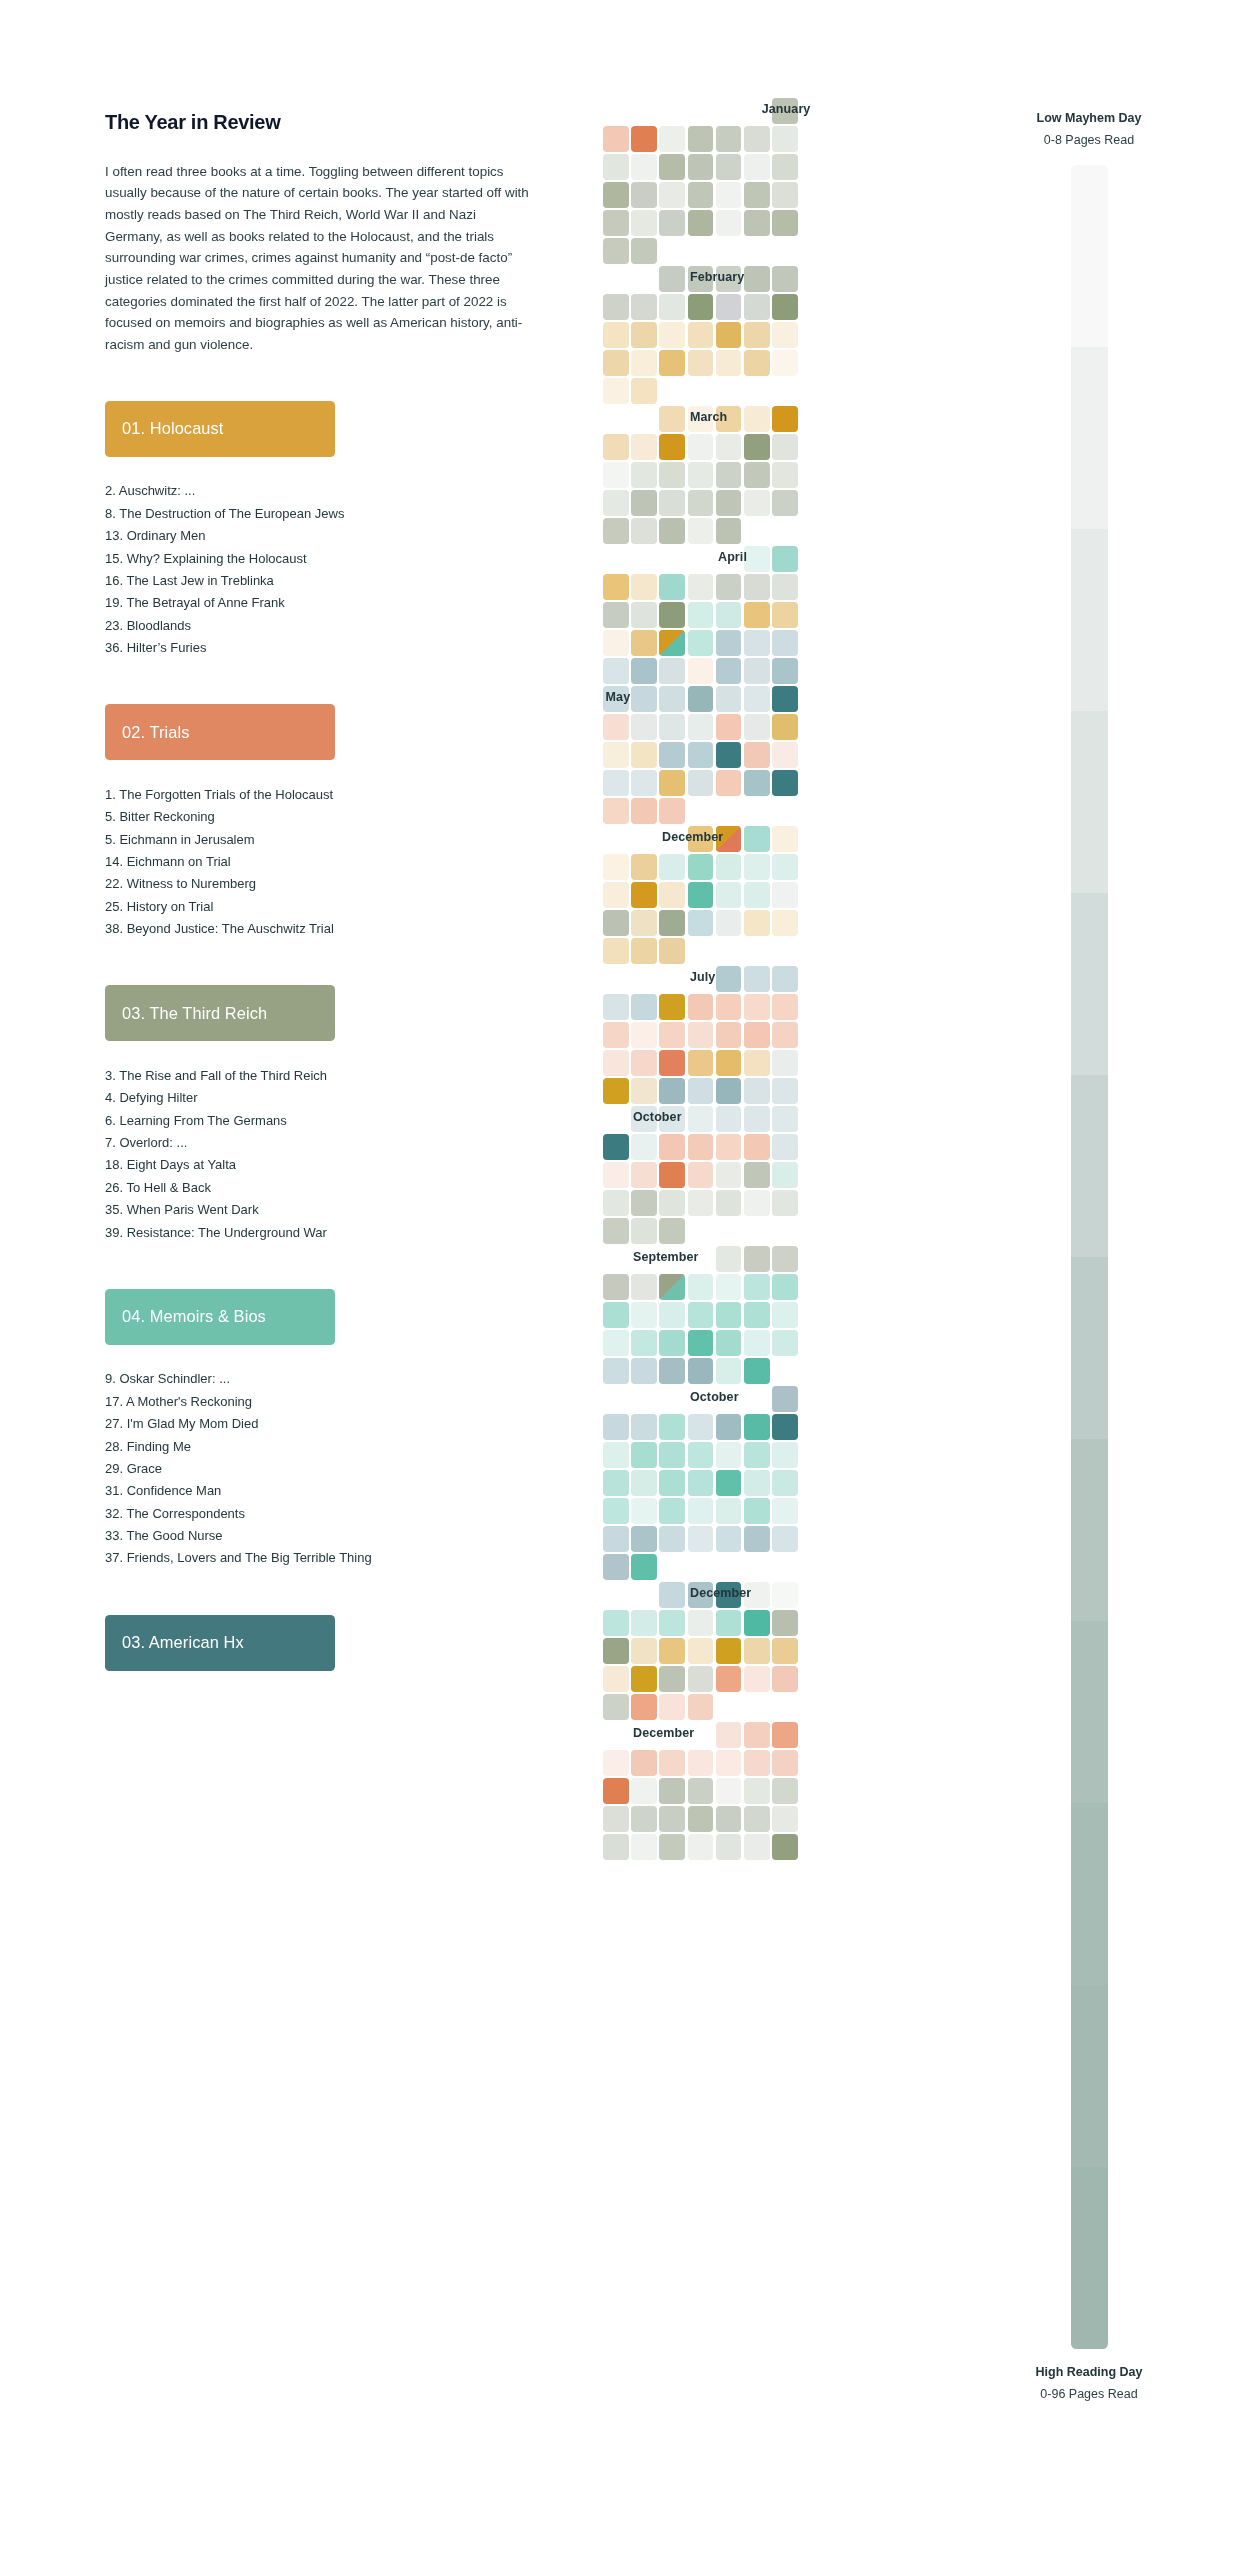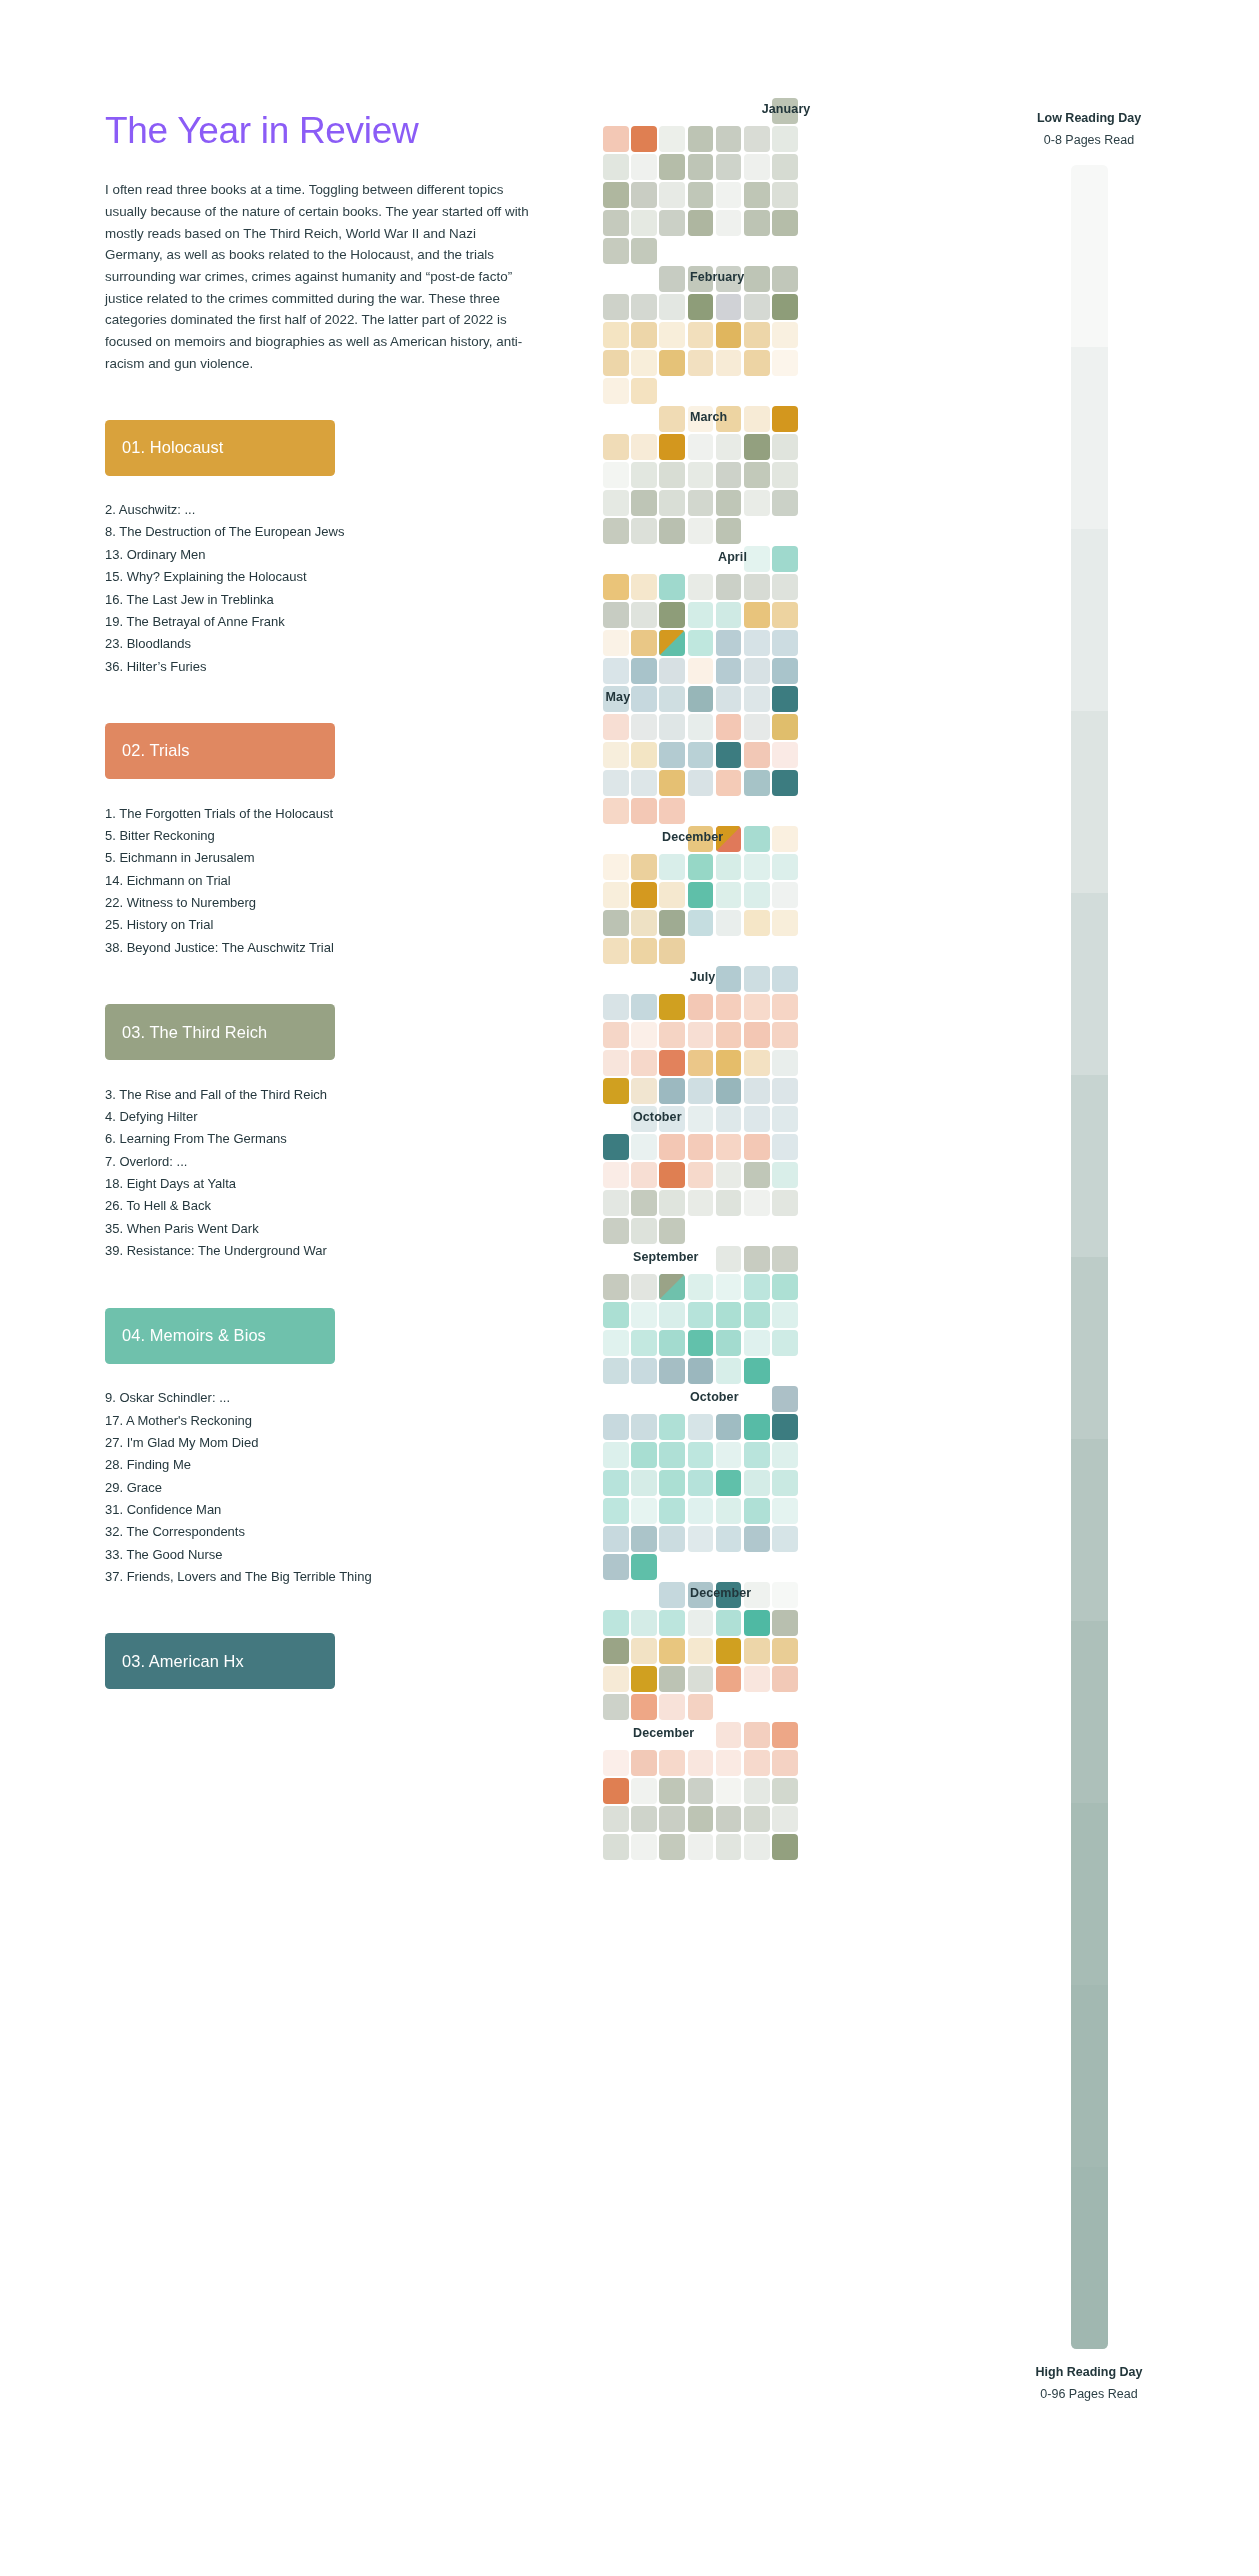--- a/index.html
+++ b/index.html
@@ -9,22 +9,22 @@
     font-family: "Liberation Sans", sans-serif;
     color: #23373c;
     overflow: hidden;
   }
   #page { position: relative; width: 1259px; height: 2576px; background: #fff; }
 
   
   #left-col { position: absolute; left: 105px; top: 111px; width: 446px; }
 
   #page-title {
-    font-size: 37px; font-weight: 400; letter-spacing: -0.3px;
-    color: #8b5cf6; line-height: 1.1;
+    font-size: 20px; font-weight: 700; letter-spacing: -0.3px;
+    color: #0f172a; line-height: 1.1;
   }
   #intro-paragraph {
     margin-top: 27.5px;
     font-size: 13.4px; line-height: 1.62; font-weight: 400;
     color: #2c3f45; width: 426px;
   }
 
   .category-block { margin-top: 45px; }
   .category-chip {
     width: 230px; height: 56px; border-radius: 4.6px;
@@ -727,21 +727,21 @@
         <div class="cell" style="background: rgb(240, 242, 239);"></div>
         <div class="cell" style="background: rgb(196, 202, 188);"></div>
         <div class="cell" style="background: rgb(238, 240, 237);"></div>
         <div class="cell" style="background: rgb(225, 229, 223);"></div>
         <div class="cell" style="background: rgb(233, 236, 232);"></div>
         <div class="cell" style="background: rgb(147, 160, 127);"></div>
       </div>
     </div>
 
   <div id="legend">
-    <div class="legend-title">Low Reading Day</div>
+    <div class="legend-title">Low Mayhem Day</div>
     <div class="legend-sub">0-8 Pages Read</div>
     <div id="legend-bar">
         <div class="seg" style="background: rgb(247, 248, 247);"></div>
         <div class="seg" style="background: rgb(238, 241, 240);"></div>
         <div class="seg" style="background: rgb(230, 235, 234);"></div>
         <div class="seg" style="background: rgb(221, 228, 226);"></div>
         <div class="seg" style="background: rgb(210, 220, 218);"></div>
         <div class="seg" style="background: rgb(199, 212, 209);"></div>
         <div class="seg" style="background: rgb(189, 204, 200);"></div>
         <div class="seg" style="background: rgb(181, 198, 193);"></div>

